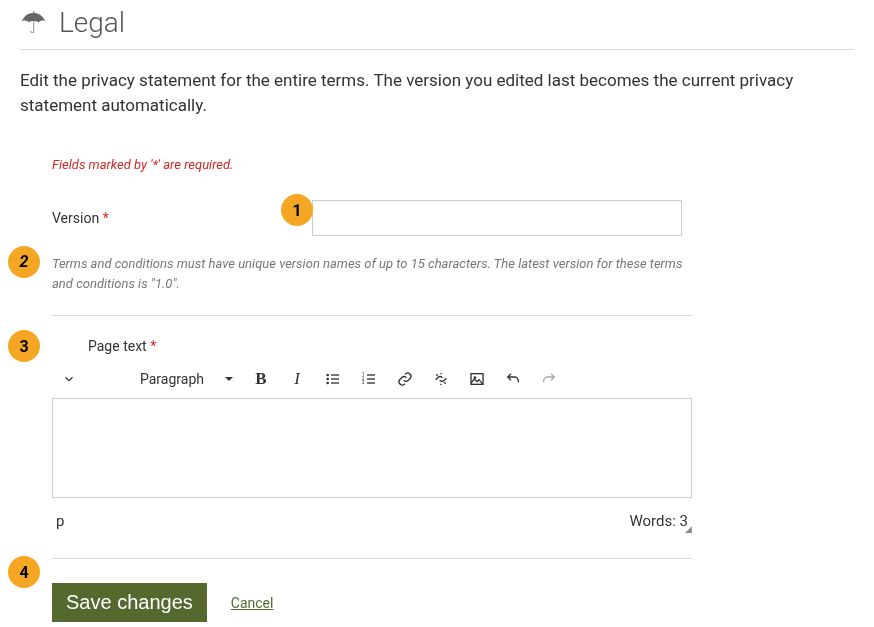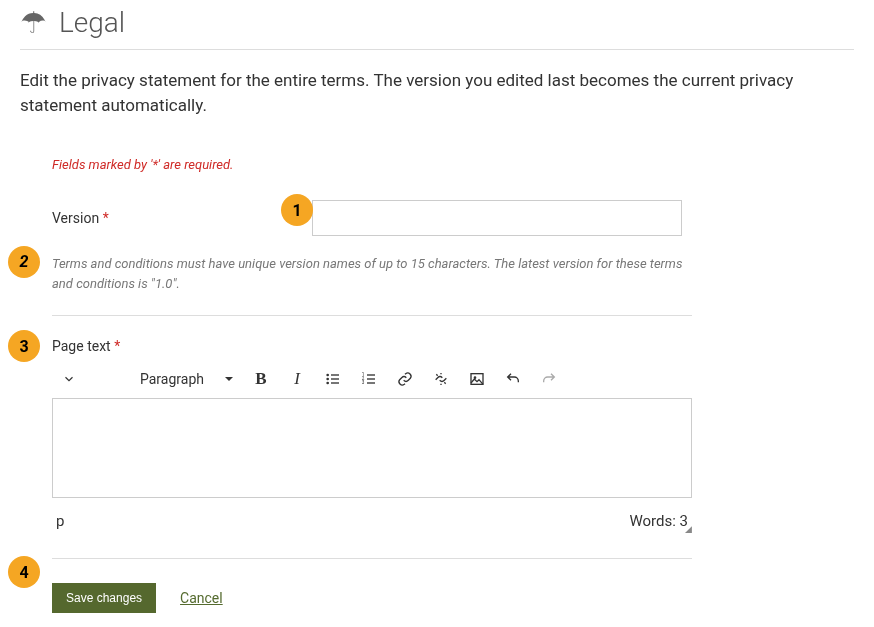--- a/index.html
+++ b/index.html
@@ -87,20 +87,21 @@
       padding-bottom: 22px;
       margin-bottom: 22px;
       border-bottom: 1px solid #ddd;
       max-width: 640px;
     }
     .editor-row { position: relative; margin-bottom: 8px; }
     .editor-label {
       font-size: 14px;
       color: #333;
       margin-bottom: 10px;
+      margin-left: 36px;
     }
     .editor-label .ast { color: #cf2a27; }
     .toolbar {
       display: flex;
       align-items: center;
       gap: 18px;
       padding: 6px 8px 10px;
     }
     .toolbar .tb-btn {
       width: 18px;
@@ -144,21 +145,21 @@
       display: flex;
       align-items: center;
       gap: 24px;
       max-width: 640px;
     }
     .btn-save {
       background: #55682e;
       color: #fff;
       border: none;
       padding: 8px 14px;
-      font-size: 12px;
+      font-size: 20px;
       cursor: pointer;
     }
     .link-cancel {
       color: #556b2f;
       text-decoration: underline;
       font-size: 14px;
       cursor: pointer;
     }
     svg { display: block; }
   </style>

